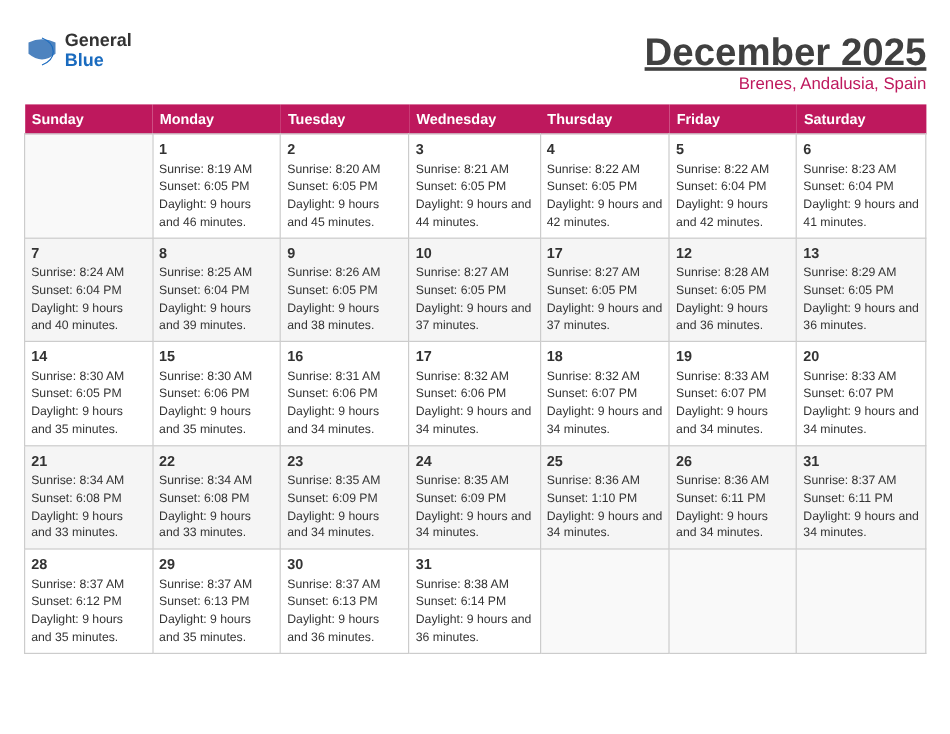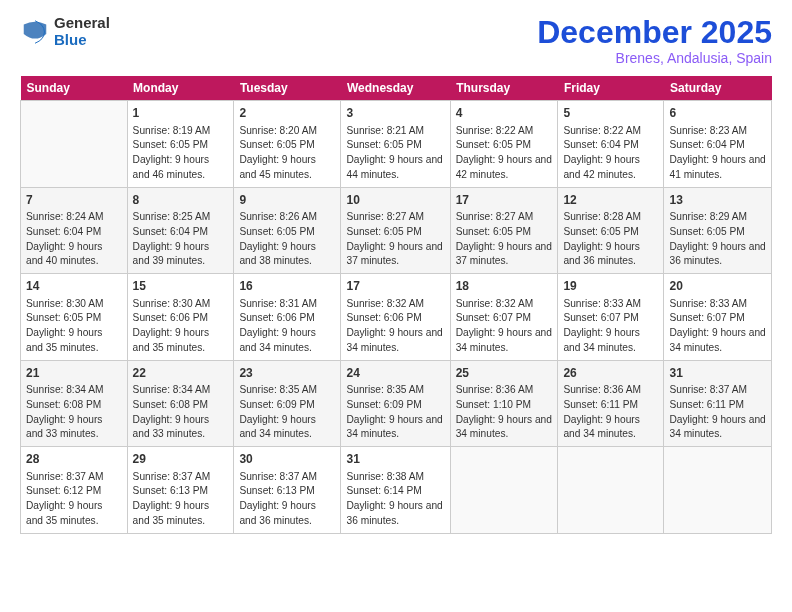--- a/index.html
+++ b/index.html
@@ -6,21 +6,21 @@
     body {
       font-family: Arial, sans-serif;
       background: #fff;
       width: 792px;
       height: 612px;
       overflow: hidden;
     }
     .page {
       width: 792px;
       height: 612px;
-      padding: 15px 20px 14px 20px;
+      padding: 26px 20px 14px 20px;
       background: #fff;
     }
     .header {
       display: flex;
       justify-content: space-between;
       align-items: flex-start;
       margin-bottom: 10px;
     }
     .logo {
       display: flex;
@@ -46,26 +46,27 @@
       width: 30px;
       height: 30px;
       margin-right: 4px;
     }
     .title-block {
       text-align: right;
     }
     .month-title {
       font-size: 32px;
       font-weight: bold;
-      color: #1d4ed8;
+      color: #404040;
       line-height: 1.1;
+      text-decoration: underline;
     }
     .location {
       font-size: 14px;
-      color: #8b5cf6;
+      color: #be185d;
     }
     table {
       width: 100%;
       border-collapse: collapse;
       font-size: 10.5px;
     }
     thead tr th {
       background-color: #be185d;
       color: #fff;
       text-align: left;

